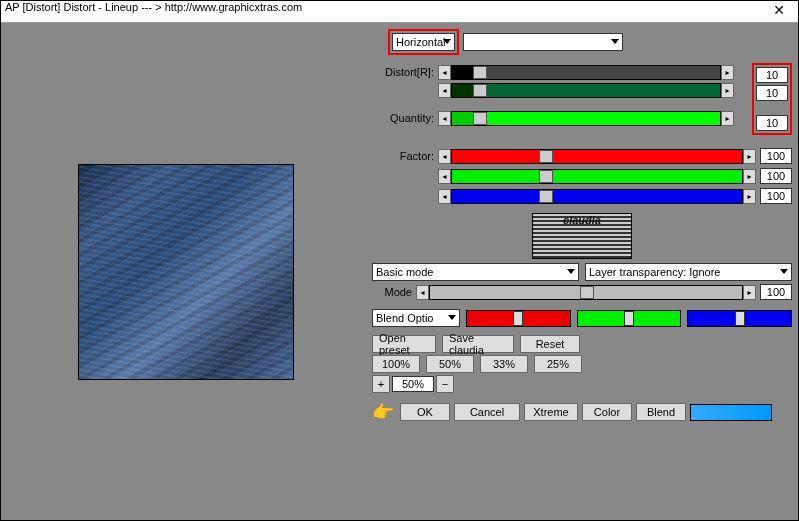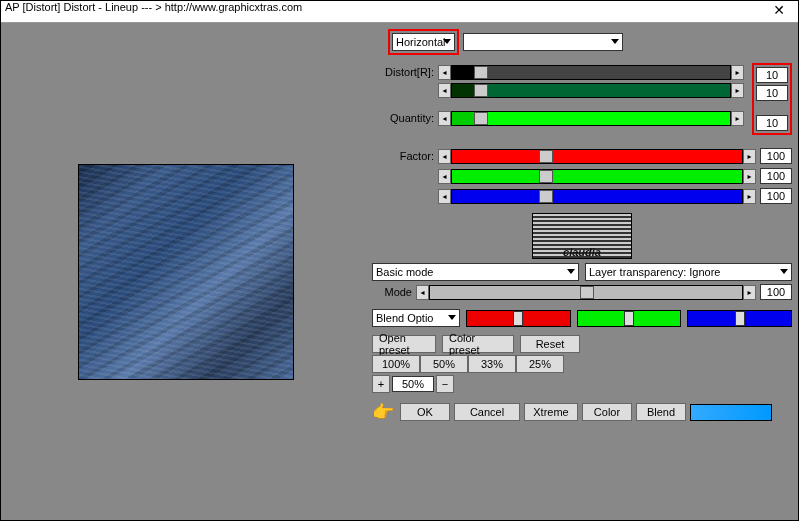--- a/index.html
+++ b/index.html
@@ -16,21 +16,21 @@
 .lbl{width:62px;text-align:right;color:#000;font-size:11px}
 .dropdown{height:18px;background:#fff;border:1px solid #333;display:flex;align-items:center;padding:0 3px;position:relative}
 .dropdown::after{content:"";position:absolute;right:3px;top:5px;border-left:4px solid transparent;border-right:4px solid transparent;border-top:5px solid #000}
 .redbox{border:2px solid #e00}
 .slider{height:15px;display:flex;align-items:center;flex:1}
 .sb{width:13px;height:15px;background:#ddd;border:1px solid #666;display:flex;align-items:center;justify-content:center;font-size:8px}
 .track{flex:1;height:15px;border:1px solid #000;position:relative}
 .thumb{position:absolute;width:14px;height:13px;background:#ccc;border:1px solid #555;top:0}
 .nfield{width:32px;height:16px;background:#fff;border:1px solid #333;text-align:center;line-height:14px}
 .btn{height:18px;background:#ddd;border:1px solid #666;padding:0 6px;display:inline-flex;align-items:center;justify-content:center;cursor:default}
-.logo{width:100px;height:46px;margin:6px auto 2px;background:repeating-linear-gradient(0deg,#333 0 2px,#ccc 2px 4px);border:1px solid #000;display:flex;align-items:flex-end;justify-content:center;font-style:italic;font-weight:bold;color:#111;font-size:12px}
+.logo{width:100px;height:46px;margin:6px auto 2px;background:repeating-linear-gradient(0deg,#333 0 2px,#ccc 2px 4px);border:1px solid #000;display:flex;align-items:flex-start;justify-content:center;font-style:italic;font-weight:bold;color:#111;font-size:12px}
 .spacer{height:4px}
 .colorslider{height:17px;flex:1;border:1px solid #000;position:relative;display:flex;align-items:center}
 .colorslider .th{position:absolute;width:10px;height:15px;background:#ddd;border:1px solid #333;top:0}
 .swatch{width:82px;height:17px;background:linear-gradient(90deg,#3af,#09f);border:1px solid #000}
 .hand{width:24px;font-size:18px}
 </style>
 </head>
 <body>
 
 <div class="titlebar">
@@ -49,21 +49,21 @@
       <div class="redbox" style="padding:2px;margin-left:16px">
         <div class="dropdown" style="width:63px">
           <span>Horizontal</span>
         </div>
       </div>
       <div class="dropdown" style="width:160px"></div>
     </div>
 
     <div class="spacer" style="height:8px"></div>
 
-    <div style="display:flex;gap:8px">
+    <div style="display:flex;gap:18px">
       <div style="flex:1">
         <div class="row">
           <div class="lbl">Distort[R]:</div>
           <div class="slider">
             <div class="sb">◂</div>
             <div class="track" style="background:linear-gradient(90deg,#000 0 10%,#444 10% 100%)">
                 <div class="thumb" style="left:8%"></div>
               </div>
             <div class="sb">▸</div>
           </div>
@@ -173,25 +173,25 @@
         </div>
       <div class="colorslider" style="background:#00e">
           <div class="th" style="left:45%"></div>
         </div>
     </div>
 
     <div class="spacer"></div>
 
     <div class="row" style="gap:6px">
       <div class="btn" style="width:64px">Open preset</div>
-      <div class="btn" style="width:72px">Color preset</div>
+      <div class="btn" style="width:72px">Save claudia</div>
       <div class="btn" style="width:60px">Reset</div>
     </div>
 
-    <div class="row" style="gap:0">
+    <div class="row" style="gap:6px">
       <div class="btn" style="width:48px">100%</div>
       <div class="btn" style="width:48px">50%</div>
       <div class="btn" style="width:48px">33%</div>
       <div class="btn" style="width:48px">25%</div>
     </div>
 
     <div class="row" style="gap:2px">
       <div class="btn" style="width:18px">+</div>
       <div class="nfield" style="width:42px">50%</div>
       <div class="btn" style="width:18px">−</div>

